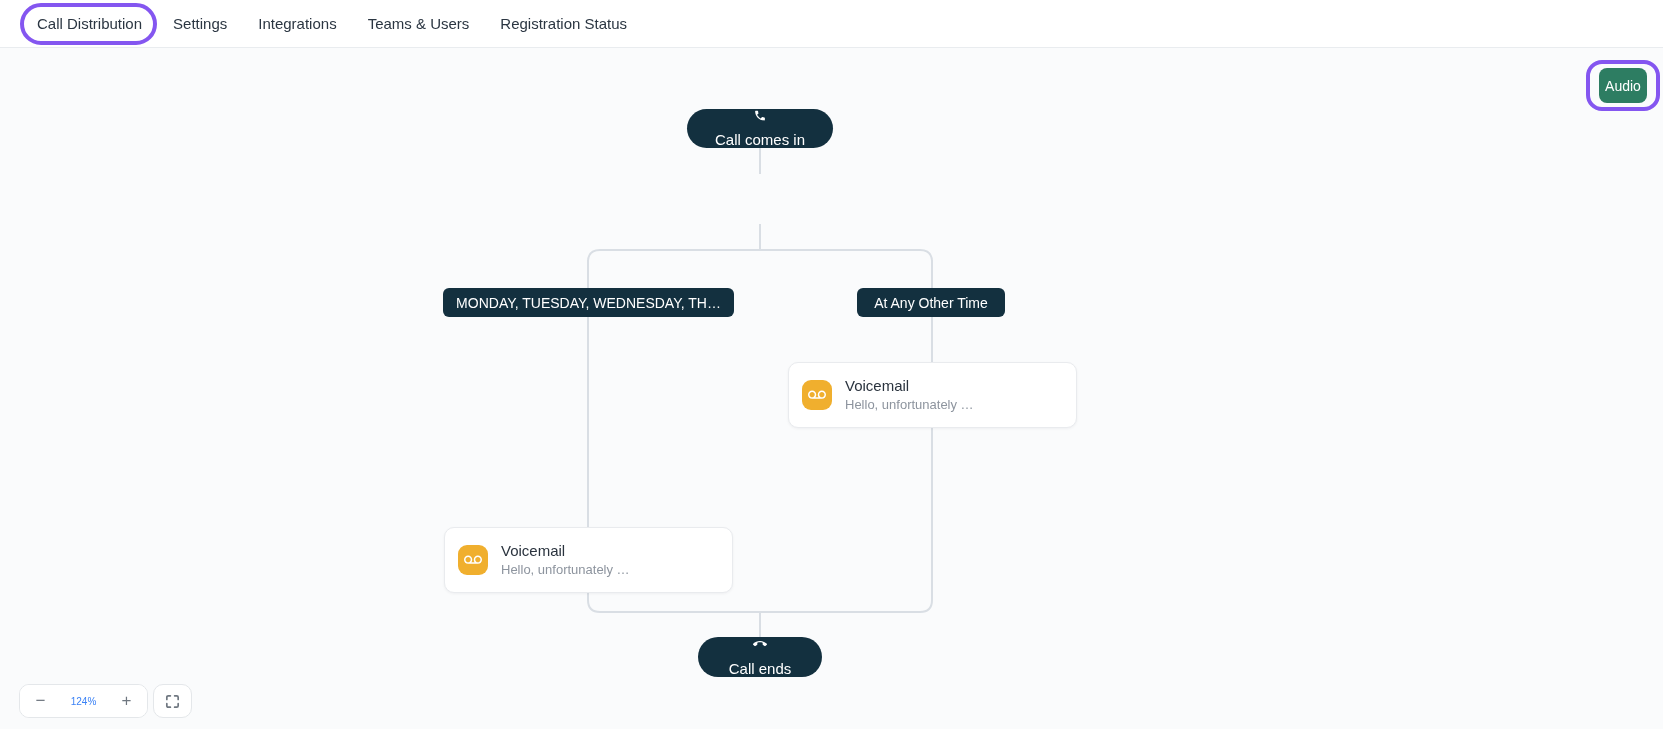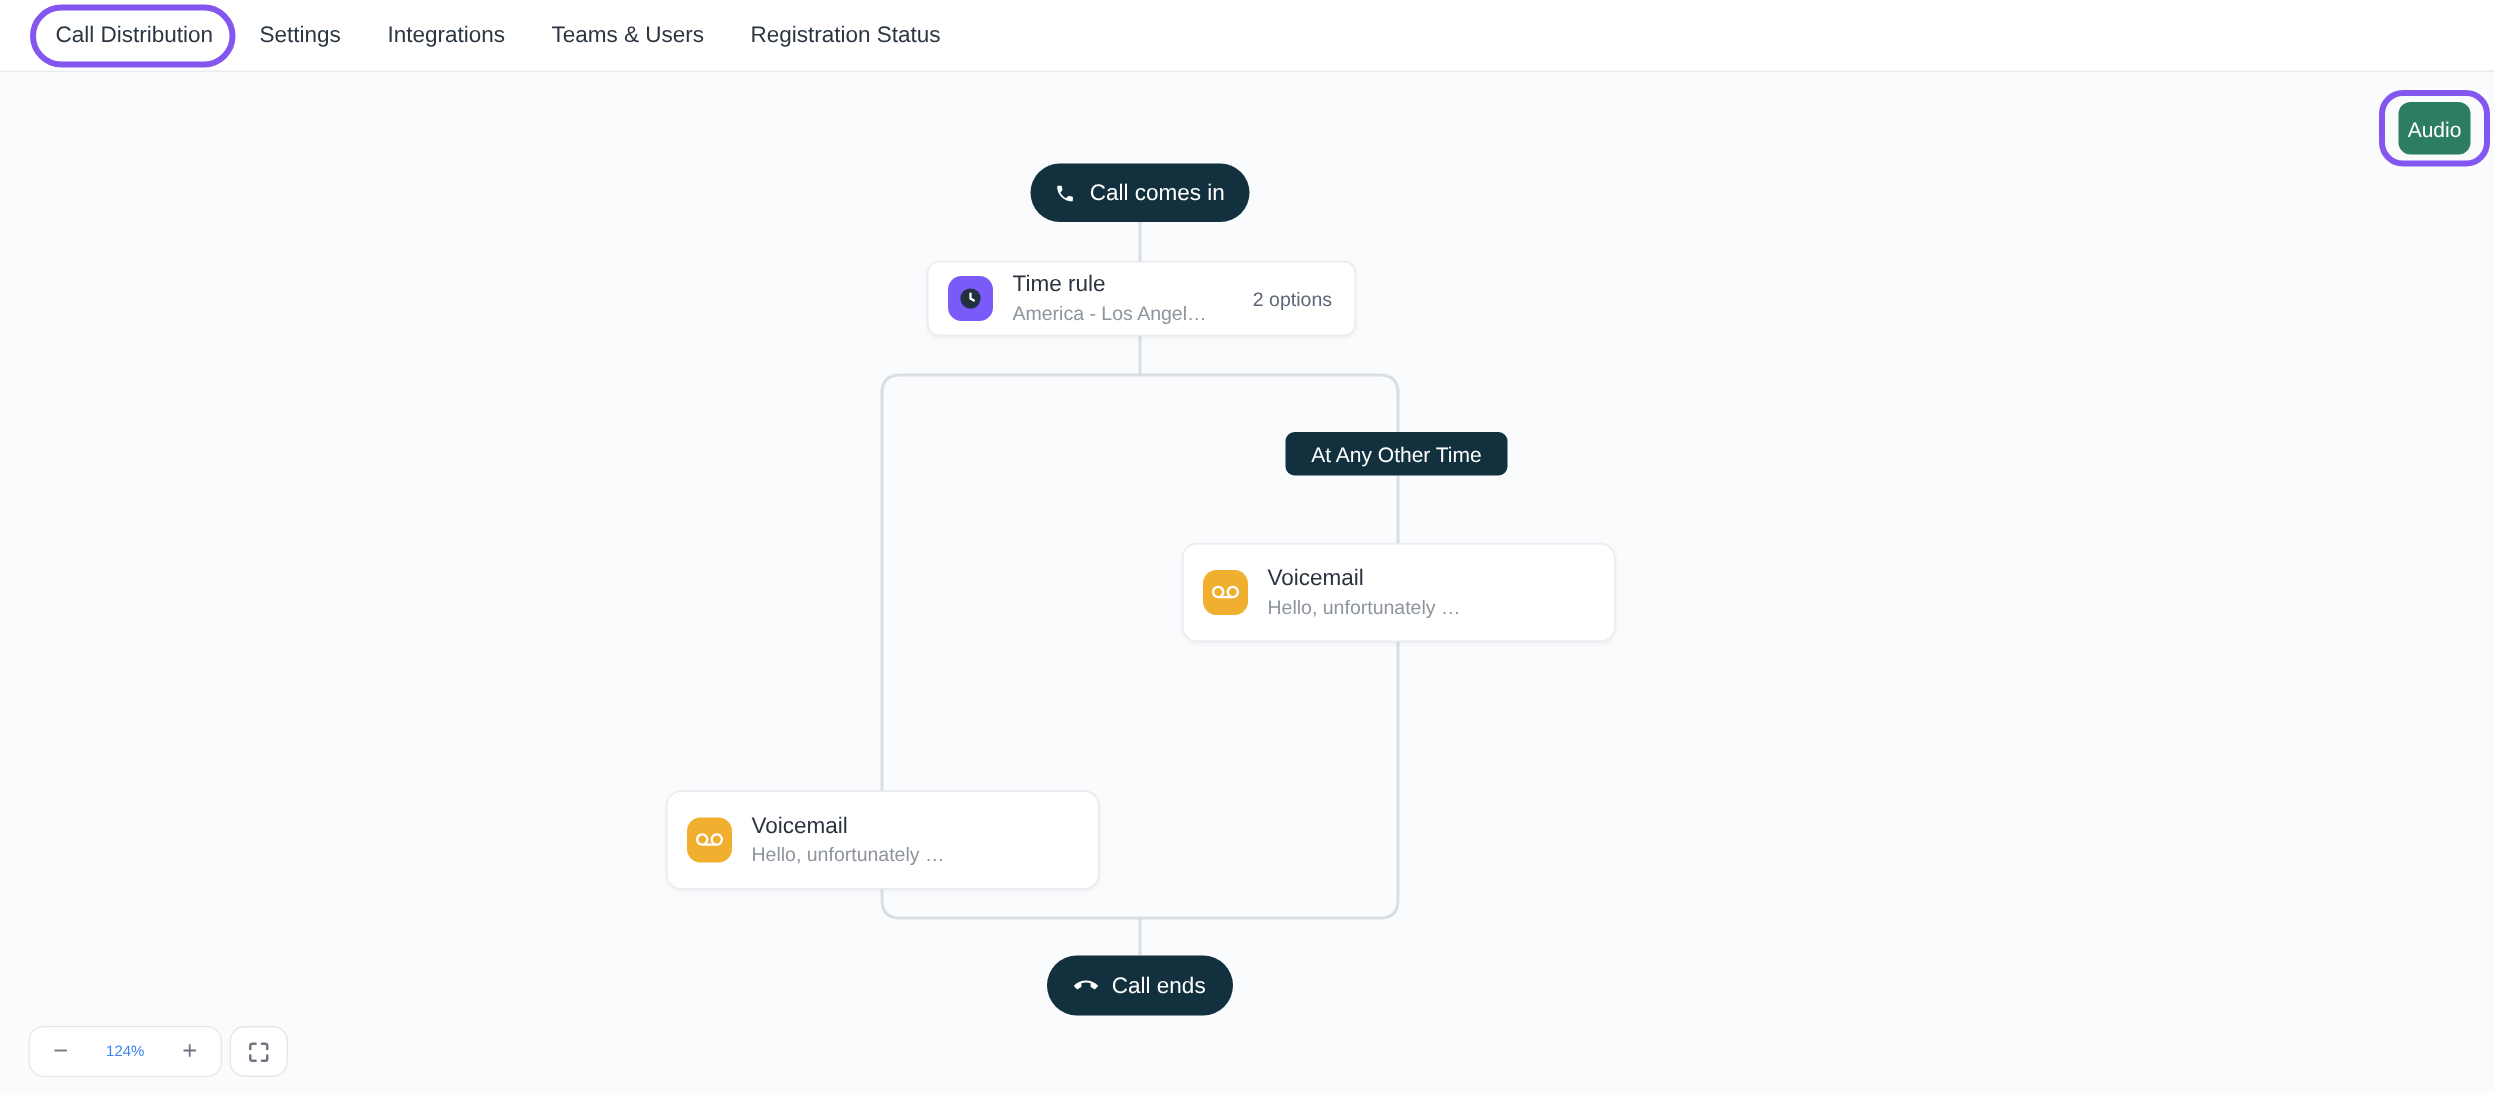--- a/index.html
+++ b/index.html
@@ -44,21 +44,21 @@
   
   .canvas{
     position:absolute;top:48px;left:0;width:1663px;height:681px;background:#fafbfc;
   }
   .connectors{position:absolute;top:0;left:0;z-index:0}
   .connectors path{stroke:var(--connector);stroke-width:2;fill:none}
   
   .pill{
     position:absolute;background:var(--navy);color:#fff;border-radius:20px;
     display:flex;align-items:center;justify-content:center;gap:9px;
-    font-size:15px;cursor:pointer;z-index:2;
+    font-size:15px;cursor:pointer;z-index:2;flex-direction:column;
   }
   .badge{
     position:absolute;height:29px;background:var(--navy);color:#fff;border-radius:6px;
     display:flex;align-items:center;justify-content:center;font-size:14px;
     font-weight:500;white-space:nowrap;overflow:hidden;padding:0 12px;z-index:2;
   }
   .card{
     position:absolute;background:#fff;border:1px solid #e9ebee;border-radius:10px;
     box-shadow:0 1px 3px rgba(16,24,40,.05);display:flex;align-items:center;
     padding-left:13px;cursor:pointer;z-index:2;
@@ -121,34 +121,22 @@
     <path d="M760 564 V589"></path>
   </svg>
 
   <div class="pill" style="left:687px;top:61px;width:146px;height:39px">
     <svg width="14" height="14" viewBox="0 0 24 24">
       <path fill="#fff" d="M6.62 10.79c1.44 2.83 3.76 5.14 6.59 6.59l2.2-2.2c.27-.27.67-.36 1.02-.24 1.12.37 2.33.57 3.57.57.55 0 1 .45 1 1V20c0 .55-.45 1-1 1-9.39 0-17-7.61-17-17 0-.55.45-1 1-1h3.5c.55 0 1 .45 1 1 0 1.25.2 2.45.57 3.57.11.35.03.74-.25 1.02l-2.2 2.2z"></path>
     </svg>
     <span>Call comes in</span>
   </div>
 
-  <div class="card" style="left:618px;top:126px;width:286px;height:50px;border-radius:8px">
-    <span class="squircle sq-purple">
-      <svg width="18" height="18" viewBox="0 0 24 24">
-        <circle cx="12" cy="12" r="9" fill="#22313F"></circle>
-        <path d="M12 7.6 V12 L15 13.8" stroke="#fff" stroke-width="2" stroke-linecap="round" fill="none"></path>
-      </svg>
-    </span>
-    <span class="card-text">
-      <span class="card-title">Time rule</span>
-      <span class="card-sub">America - Los Angel…</span>
-    </span>
-    <span class="card-meta">2 options</span>
-  </div>
 
+  <div class="badge" style="left:443px;top:240px;width:291px">MONDAY, TUESDAY, WEDNESDAY, TH…</div>
   <div class="badge" style="left:857px;top:240px;width:148px">At Any Other Time</div>
 
 
 
   <div class="card" style="left:444px;top:479px;width:289px;height:66px">
     <span class="squircle sq-amber">
       <svg width="18" height="18" viewBox="0 0 24 24">
         <path fill="#fff" d="M18.5 6C15.46 6 13 8.46 13 11.5c0 1.33.47 2.55 1.26 3.5H9.74c.79-.95 1.26-2.17 1.26-3.5C11 8.46 8.54 6 5.5 6S0 8.46 0 11.5 2.46 17 5.5 17h13c3.04 0 5.5-2.46 5.5-5.5S21.54 6 18.5 6zm-13 9C3.57 15 2 13.43 2 11.5S3.57 8 5.5 8 9 9.57 9 11.5 7.43 15 5.5 15zm13 0c-1.93 0-3.5-1.57-3.5-3.5S16.57 8 18.5 8s3.5 1.57 3.5 3.5-1.57 3.5-3.5 3.5z"></path>
       </svg>
     </span>

